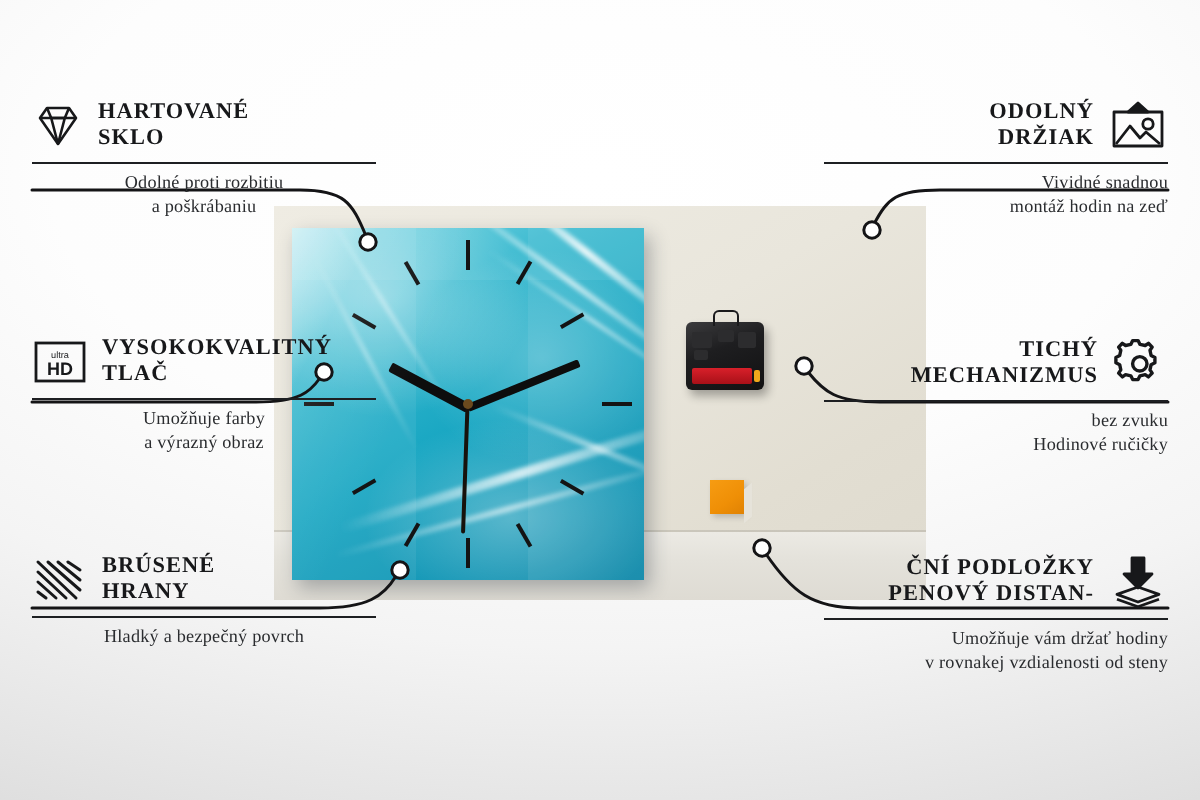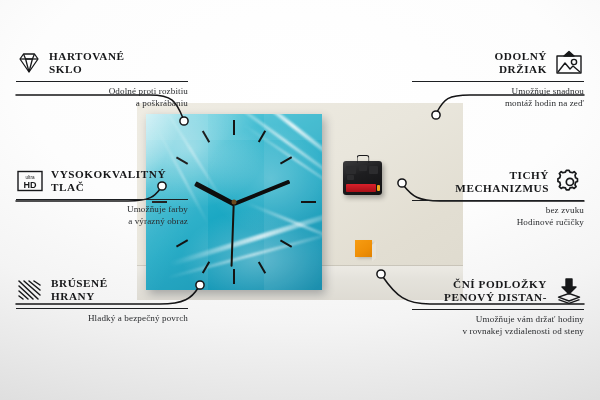--- a/index.html
+++ b/index.html
@@ -40,21 +40,21 @@
     height:1.15px; background:#1d1f22; margin-top:4px; width:100%;
   }
   .feature .desc {
     font-family:"Liberation Serif", serif;
     font-size:9.1px;
     line-height:11.6px;
     color:#2a2c2f;
     margin-top:4px;
     letter-spacing:0.12px;
   }
-  .feature.left  .desc { text-align:right; }
+  .feature.left  .desc { text-align:center; }
   .feature.right .desc { text-align:right; }
   .icon { flex:0 0 auto; display:block; }
 
   
   #f-glass   { left:16px;  top:50px;  }
   #f-print   { left:16px;  top:168px; }
   #f-edges   { left:16px;  top:277px; }
   
   #f-holder  { left:412px; top:50px;  }
   #f-mech    { left:412px; top:169px; }
@@ -311,21 +311,21 @@
         <g fill="none" stroke="#17181a" stroke-width="1.4" stroke-linejoin="round">
           <path d="M15,1.5 L10,6 L20,6 Z" fill="#17181a"></path>
           <rect x="3" y="6" width="24" height="17"></rect>
           <circle cx="20" cy="12" r="2.6"></circle>
           <path d="M4,22 L11,13 L16,19 L19,16 L26,22"></path>
         </g>
       </svg>
     </div>
     <div class="rule"></div>
     <div class="desc">
-      <div>Umožňuje snadnou</div>
+      <div>Vividné snadnou</div>
       <div>montáž hodin na zeď</div>
     </div>
   </div>
 
   <div class="feature right" id="f-mech">
     <div class="head">
       <div class="title">
         <div>TICHÝ</div>
         <div>MECHANIZMUS</div>
       </div>

